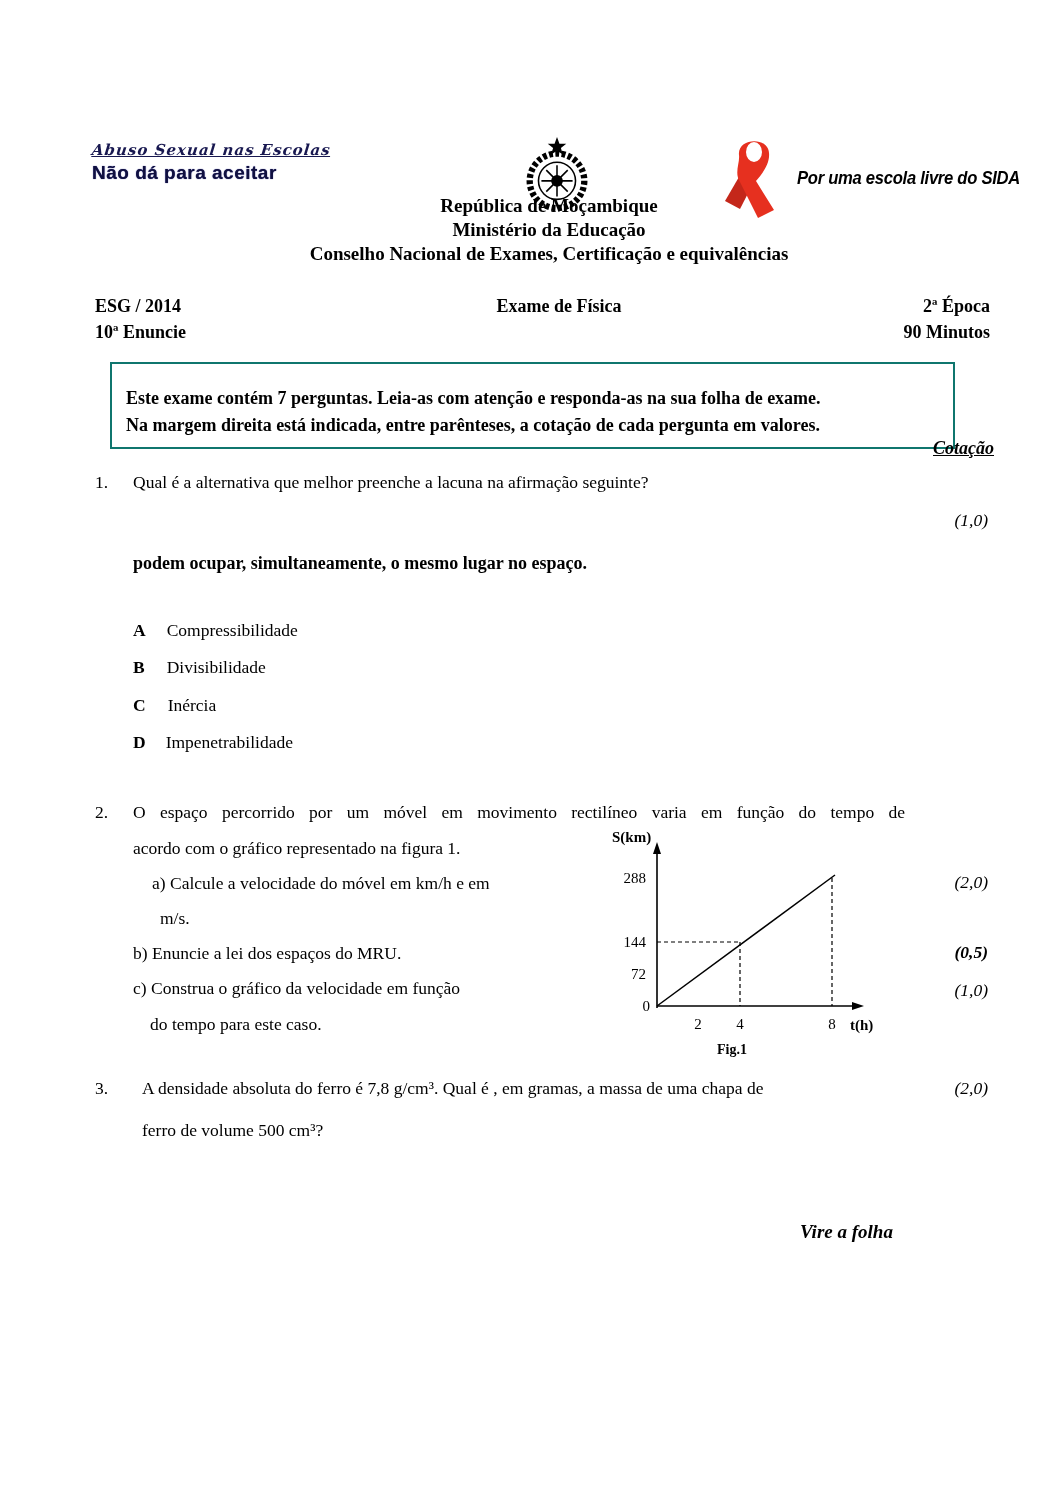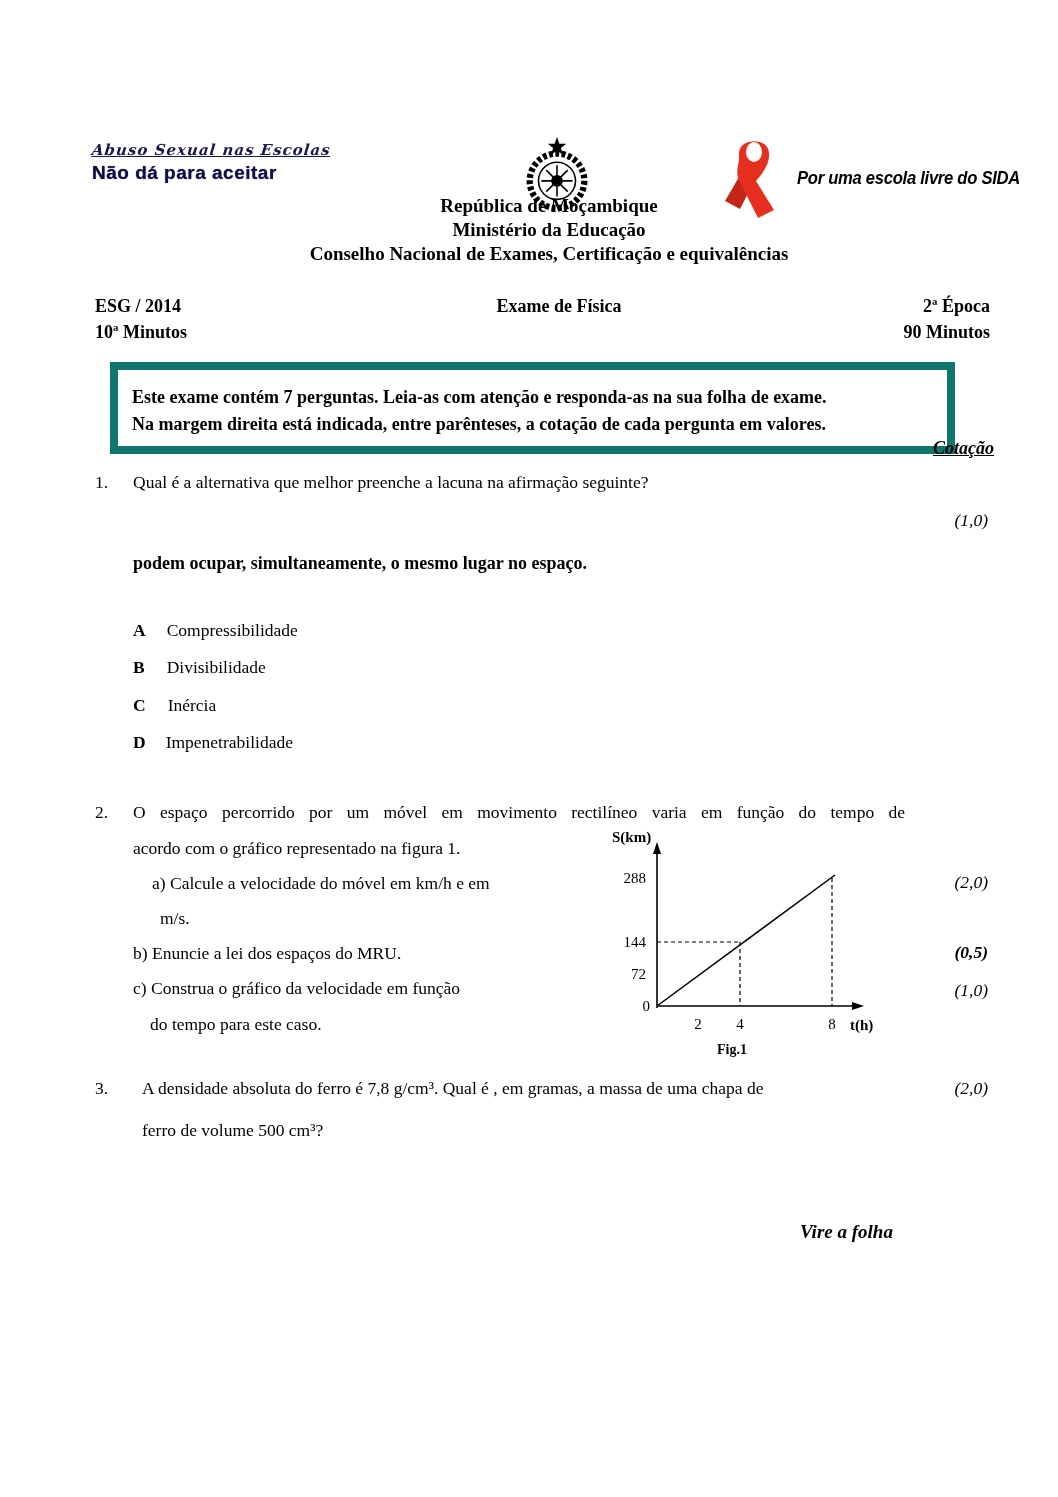--- a/index.html
+++ b/index.html
@@ -52,22 +52,22 @@
   .ministry{left:40px;right:0;top:194px;text-align:center;}
   .ministry div{
     font-weight:bold;font-size:19px;line-height:24px;
   }
 
   .bold18{font-weight:bold;font-size:18px;}
   .body-text{font-size:17.5px;}
 
   .notice-box{
     left:110px;top:362px;width:845px;box-sizing:border-box;
-    border:8px solid #0f766e;
-    padding:14px 12px 8px 14px;
+    border:2px solid #0f766e;
+    padding:21px 12px 8px 14px;
   }
   .notice-box div{font-weight:bold;font-size:18px;line-height:27px;}
 
   .cotacao{
     font-weight:bold;font-style:italic;font-size:18px;
     text-decoration:underline;
   }
   .marks{font-style:italic;font-size:17.5px;}
 
   .statement{font-weight:bold;font-size:18px;}
@@ -113,21 +113,21 @@
 
   <div class="abs ministry">
     <div>República de Moçambique</div>
     <div>Ministério da Educação</div>
     <div>Conselho Nacional de Exames, Certificação e equivalências</div>
   </div>
 
   <div class="abs bold18" style="left:95px;top:296px;">ESG / 2014</div>
   <div class="abs bold18" style="left:60px;right:0;top:296px;text-align:center;">Exame de Física</div>
   <div class="abs bold18" style="right:68px;top:296px;">2ª Época</div>
-  <div class="abs bold18" style="left:95px;top:322px;">10ª Minutos</div>
+  <div class="abs bold18" style="left:95px;top:322px;">10ª Enuncie</div>
   <div class="abs bold18" style="right:68px;top:322px;">90 Minutos</div>
 
   <div class="abs notice-box">
     <div>Este exame contém 7  perguntas. Leia-as com atenção e responda-as na sua folha de exame.</div>
     <div>Na margem direita está indicada, entre parênteses, a cotação de cada pergunta em valores.</div>
   </div>
 
   <div class="abs cotacao" style="right:64px;top:438px;">Cotação</div>
 
   <div class="abs body-text" style="left:95px;top:472px;">1.</div>

